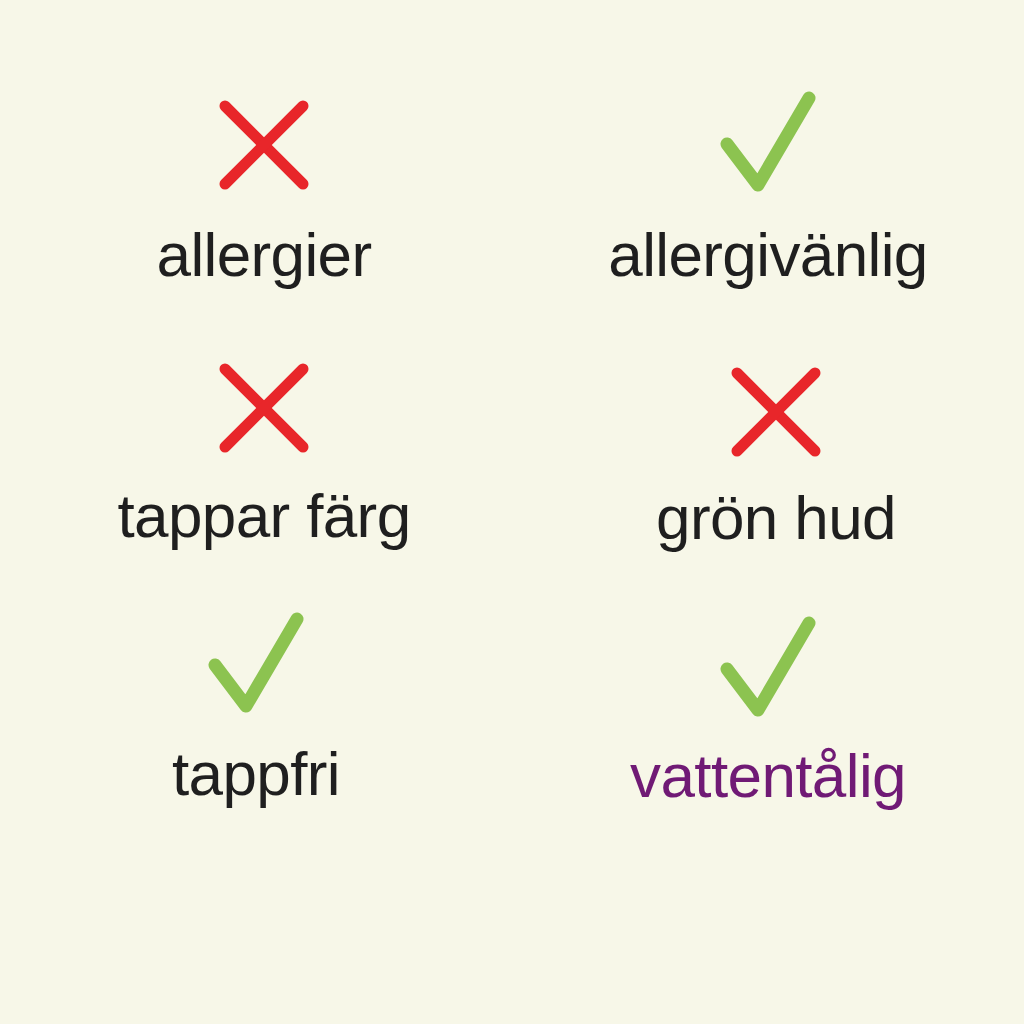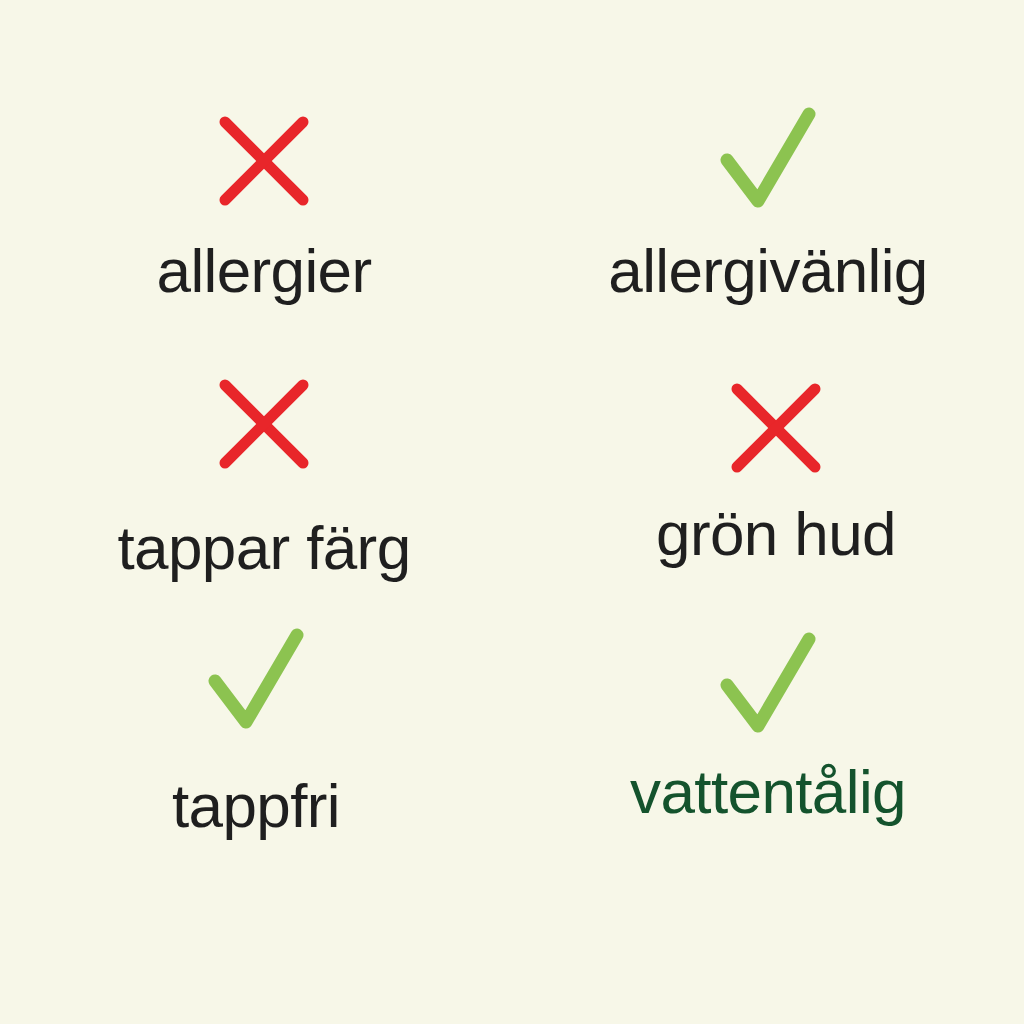--- a/index.html
+++ b/index.html
@@ -20,21 +20,21 @@
     position: relative;
     width: 1024px;
     height: 1024px;
     background: #f7f7e8;
     box-sizing: border-box;
   }
 
   .grid {
     position: absolute;
     left: 0;
-    top: 16px;
+    top: 0;
     width: 1009px;
     
     height: 872px;
     display: grid;
     grid-template-columns: 512px 512px;
     grid-template-rows: 1fr 1fr 1fr;
     box-sizing: border-box;
     padding-top: 86px;
     padding-bottom: 14px;
   }
@@ -83,21 +83,21 @@
     text-align: center;
     font-family: "Liberation Sans", "DejaVu Sans", sans-serif;
   }
 
   
   .row-1 .icon-wrap { margin-top: 0px; }
   .row-2 .icon-wrap { margin-top: 6px; }
   .row-3 .icon-wrap { margin-top: 10px; }
 
   .row-1 .label { margin-top: 18px; }
-  .row-2 .label { margin-top: 32px; }
+  .row-2 .label { margin-top: 16px; }
   .row-3 .label { margin-top: 14px; }
 </style>
 </head>
 <body style="background: rgb(247, 247, 232);">
 
 <div class="board" style="background: rgb(247, 247, 232);">
 
   <div class="grid">
 
     <div class="cell col-left row-1">
@@ -147,17 +147,17 @@
       </span>
       <div class="label" style="color: rgb(31, 31, 31);">tappfri</div>
     </div>
 
     <div class="cell col-right row-3">
       <span class="icon-wrap">
         <svg class="check-icon" viewBox="0 0 110 118" xmlns="http://www.w3.org/2000/svg" aria-hidden="true">
           <path class="stroke" d="M14 58 L45 99 L96 12" stroke="#8cc350" stroke-width="13"></path>
         </svg>
       </span>
-      <div class="label" style="color: #14532d;">vattentålig</div>
+      <div class="label" style="color: #701a75;">vattentålig</div>
     </div>
 
   </div>
 </div>
 
 </body></html>

